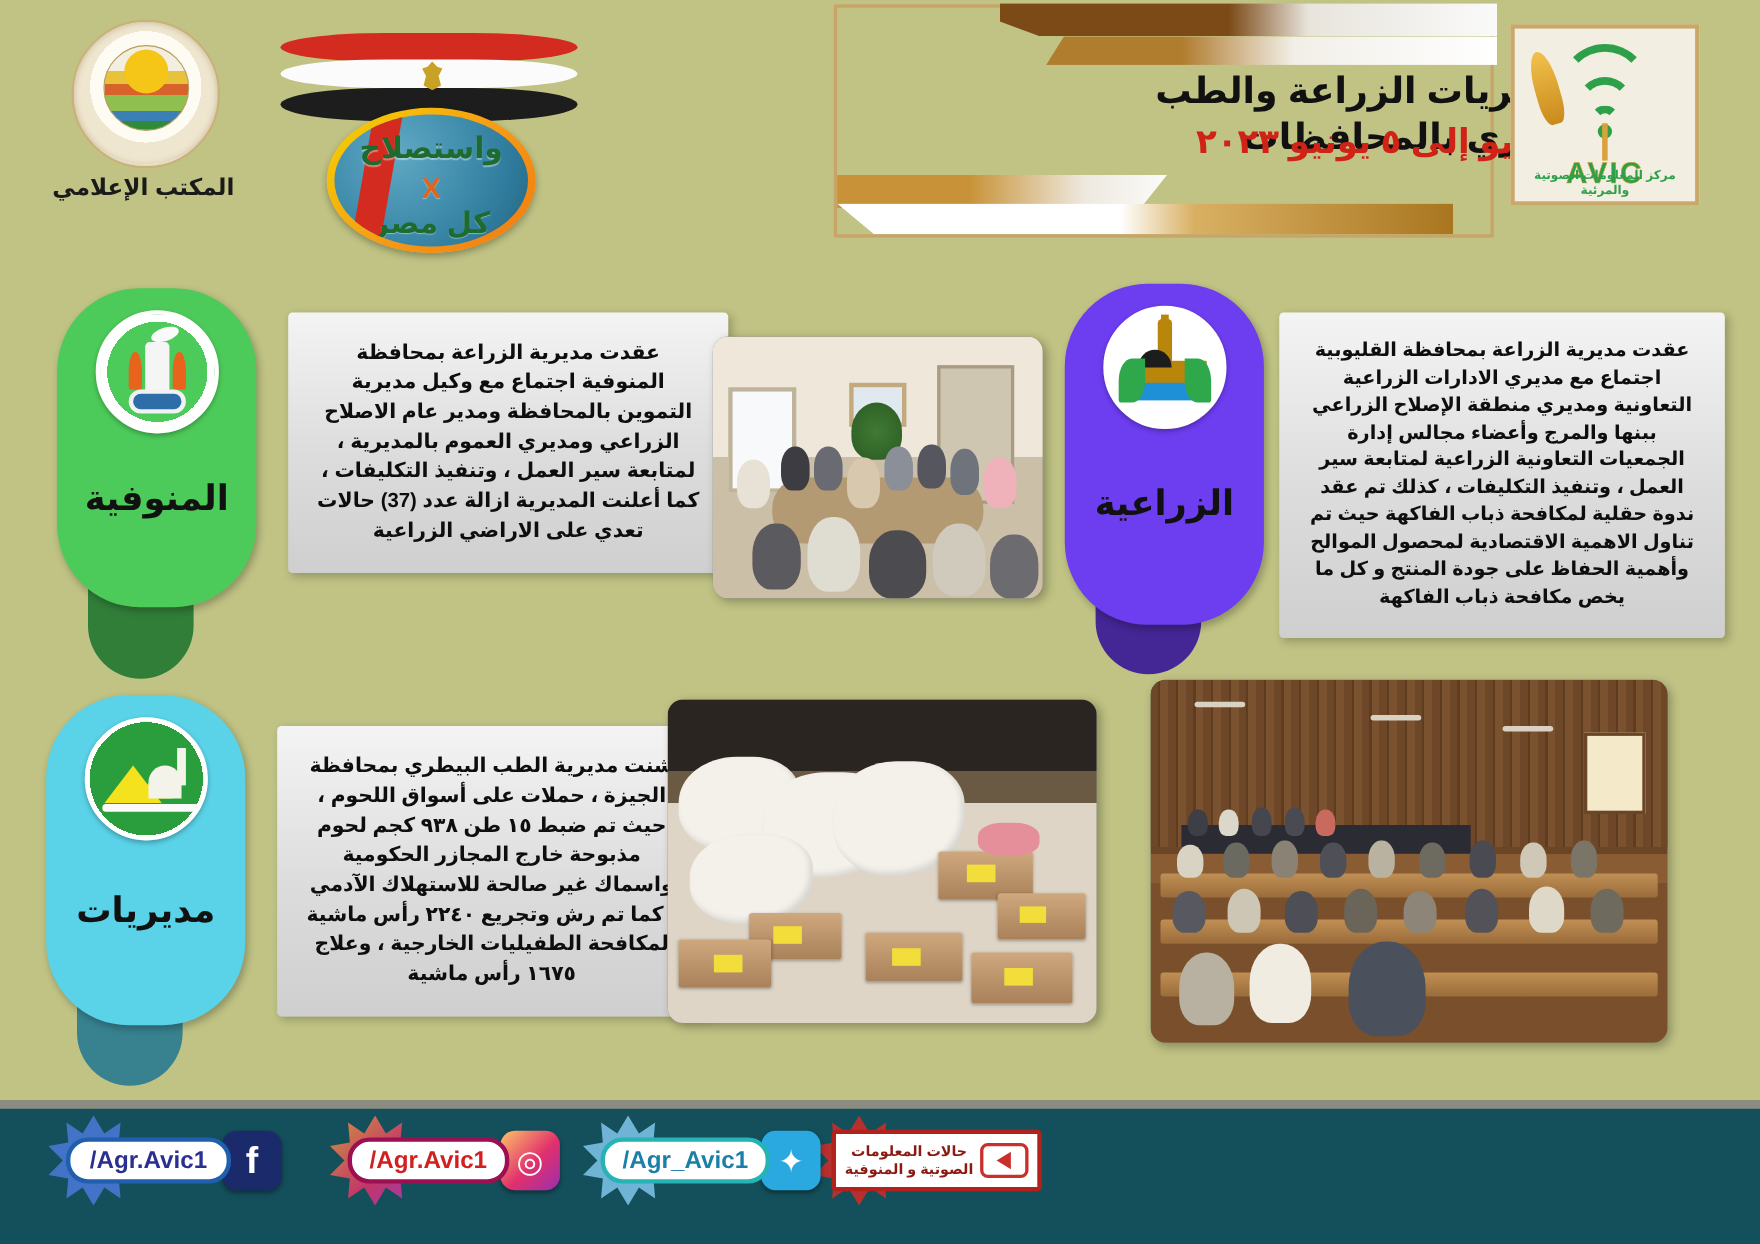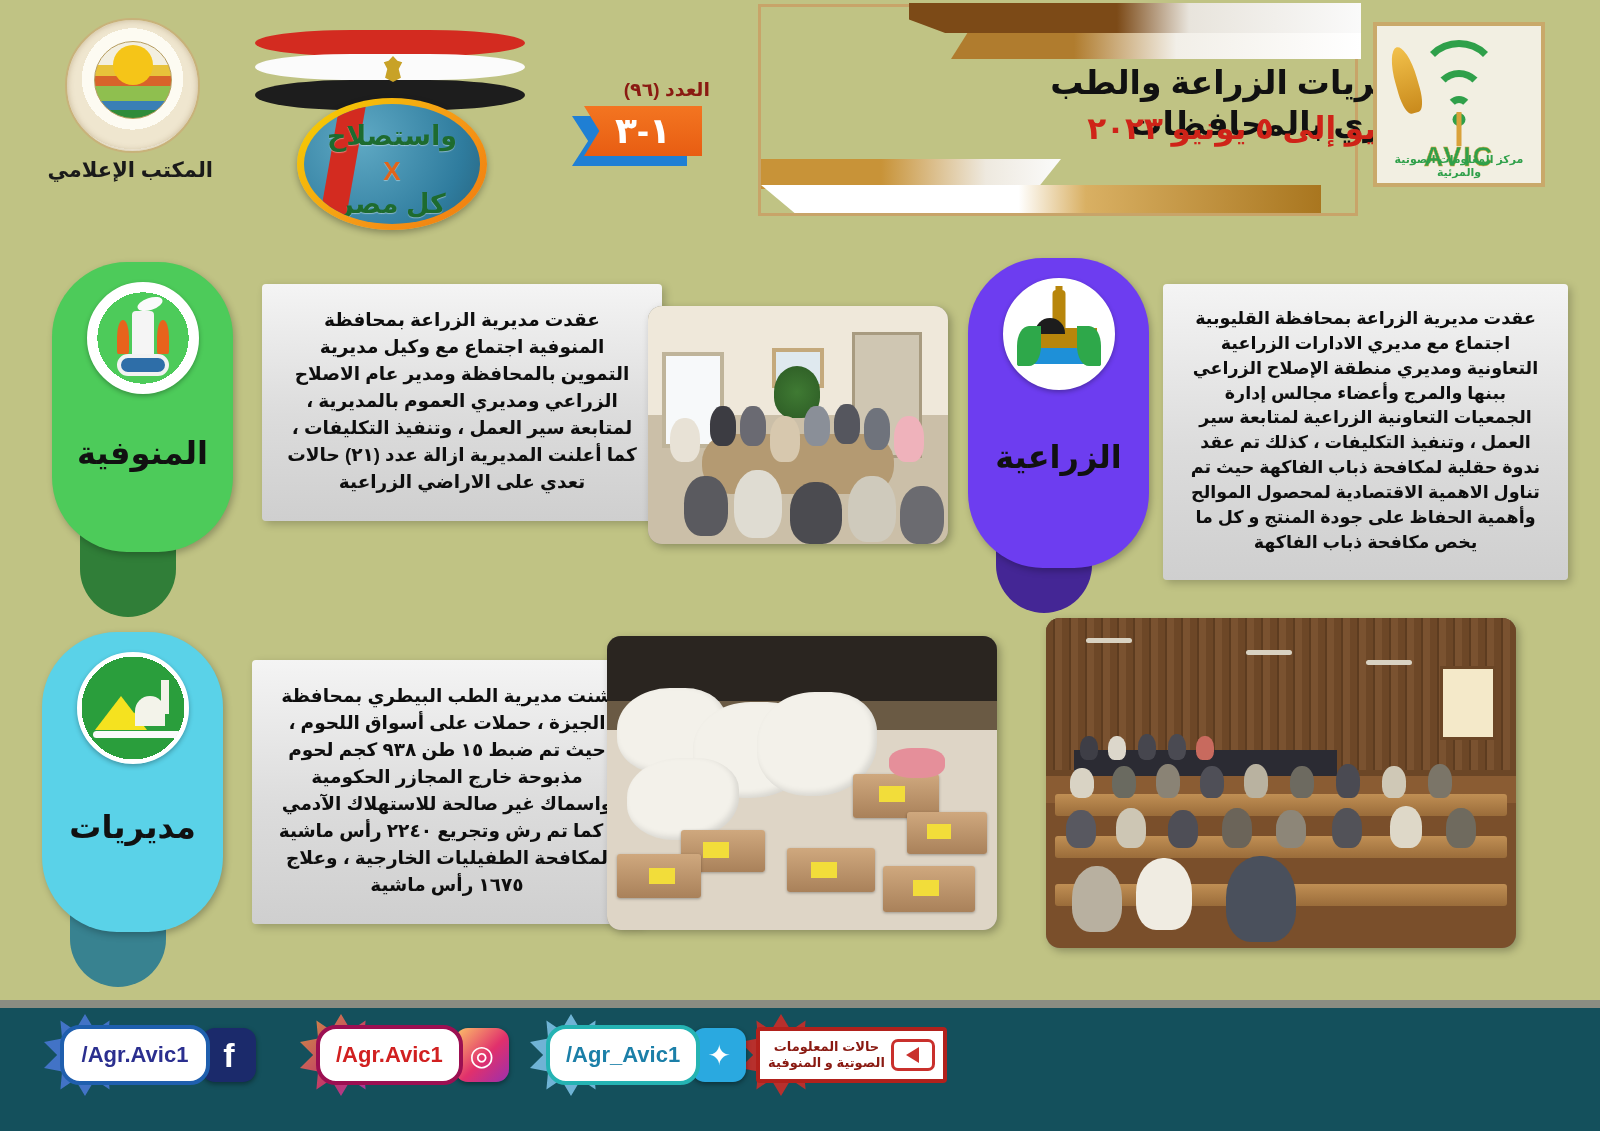--- a/index.html
+++ b/index.html
@@ -204,21 +204,21 @@
     position: absolute; left: -16px; top: -12px; width: 82px; height: 82px; z-index: 1;
     clip-path: polygon(50% 0,62% 20%,80% 8%,78% 30%,100% 34%,84% 50%,100% 66%,78% 70%,80% 92%,62% 80%,50% 100%,38% 80%,20% 92%,22% 70%,0 66%,16% 50%,0 34%,22% 30%,20% 8%,38% 20%);
     opacity: .85;
   }
   .sq-icon {
     position: relative; z-index: 2; width: 54px; height: 54px; border-radius: 13px;
     display: flex; align-items: center; justify-content: center; color: #fff;
     font-size: 34px; font-weight: bold; box-shadow: 0 2px 5px rgba(0,0,0,.4);
   }
   .handle {
-    position: relative; z-index: 2; margin-right: -8px; height: 60px; min-width: 150px;
+    position: relative; z-index: 2; margin-right: -8px; height: 42px; min-width: 150px;
     border-radius: 20px; background: #fff; display: flex; align-items: center;
     justify-content: center; padding: 0 16px; font-size: 22px; font-weight: bold;
     direction: ltr; border: 4px solid #d946ef;
   }
   .yt-badge {
     position: relative; z-index: 2; height: 56px; background: #fff; border: 4px solid #b2211c;
     display: flex; align-items: center; padding: 0 8px; border-radius: 4px;
   }
   .yt-play {
     width: 44px; height: 32px; background: #fff; border: 3px solid #c9302c; border-radius: 7px;
@@ -257,27 +257,20 @@
   <div class="egg-logo">
     <div class="egg-outer"></div>
     <div class="egg-inner">
       <div class="egg-red"></div>
       <div class="egg-t1">واستصلاح</div>
       <div class="egg-t2">X</div>
       <div class="egg-t3">كل مصر</div>
     </div>
   </div>
 
-  <div class="issue-wrap">
-    <div class="issue-label">العدد (٩٦)</div>
-    <div class="ribbon-blue"></div>
-    <div class="ribbon-orange">
-      <span>١-٣</span>
-    </div>
-  </div>
 
   <div class="title-frame">
     <div class="bar bar-a"></div>
     <div class="bar bar-b"></div>
     <div class="bar bar-c"></div>
     <div class="bar bar-d"></div>
   </div>
   <div class="title-main">أنشطة مديريات الزراعة  والطب البيطري بالمحافظات</div>
   <div class="title-sub">من ٣٠ مايو  إلى  ٥ يونيو ٢٠٢٣</div>
 
@@ -301,21 +294,21 @@
     <div class="emblem" style="background:radial-gradient(circle,#4dcb5a 0 62%,#ffffff 62% 100%);">
       <div style="position:absolute;left:50%;top:52%;transform:translate(-50%,-50%);width:22px;height:58px;background:#f5f5f5;border-radius:4px;"></div>
       <div style="position:absolute;left:26px;top:34px;width:12px;height:34px;background:#e8631c;border-radius:50% 50% 10% 10%;"></div>
       <div style="position:absolute;right:26px;top:34px;width:12px;height:34px;background:#e8631c;border-radius:50% 50% 10% 10%;"></div>
       <div style="position:absolute;left:50%;bottom:14px;transform:translateX(-50%);width:52px;height:22px;background:#2e6ea8;border-radius:11px;border:4px solid #f2f2f2;"></div>
       <div style="position:absolute;left:46px;top:12px;width:26px;height:12px;background:#fafafa;border-radius:50%;transform:rotate(-18deg);"></div>
     </div>
     <div class="badge-name">المنوفية</div>
   </div>
   <div class="scroll" style="right:0; width:400px;">
-    <p>عقدت مديرية الزراعة بمحافظة المنوفية اجتماع  مع وكيل مديرية التموين بالمحافظة ومدير عام الاصلاح الزراعي ومديري العموم بالمديرية ، لمتابعة سير العمل ، وتنفيذ التكليفات ، كما أعلنت المديرية ازالة عدد (٢١) حالات تعدي على الاراضي الزراعية</p>
+    <p>عقدت مديرية الزراعة بمحافظة المنوفية اجتماع  مع وكيل مديرية التموين بالمحافظة ومدير عام الاصلاح الزراعي ومديري العموم بالمديرية ، لمتابعة سير العمل ، وتنفيذ التكليفات ، كما أعلنت المديرية ازالة عدد (37) حالات تعدي على الاراضي الزراعية</p>
   </div>
 </div>
 
 <div class="photo" style="left:648px; top:306px; width:300px; height:238px;">
   <div class="ph1-bg"></div>
   <div class="ph1-win"></div>
   <div class="ph1-door"></div>
   <div class="ph1-map"></div>
   <div class="ph1-plant"></div>
   <div class="ph1-table"></div>

